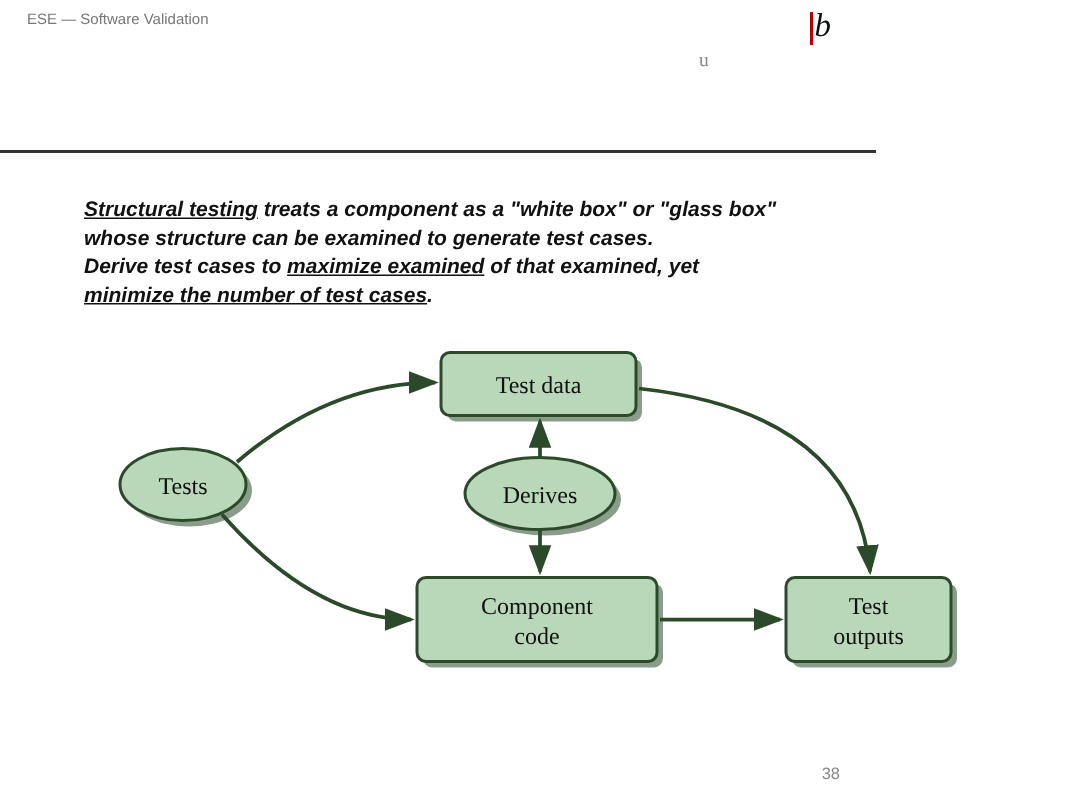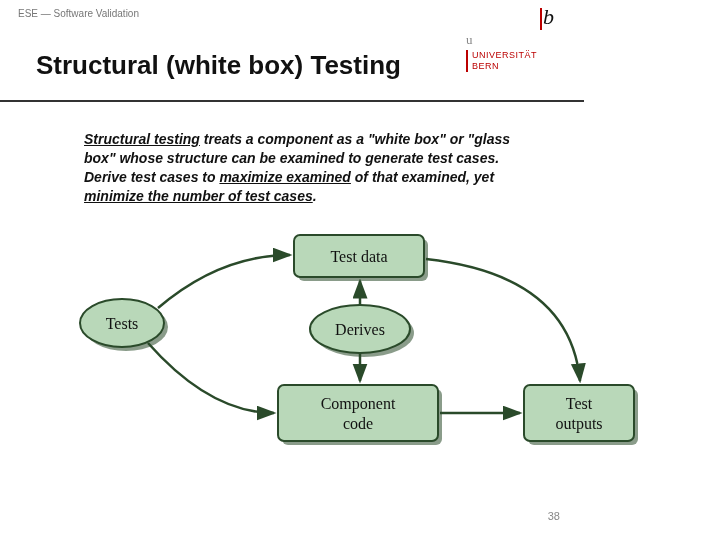--- a/index.html
+++ b/index.html
@@ -84,21 +84,20 @@
   .body-text {
     position: absolute;
     top: 130px;
     left: 56px;
     right: 56px;
     font-size: 14px;
     font-style: italic;
     font-weight: bold;
     color: #111;
     line-height: 1.35;
-    margin-left: 28px;
   }
   .body-text .u { text-decoration: underline; }
   .body-text .nu { text-decoration: none; }
   .diagram {
     position: absolute;
     top: 225px;
     left: 70px;
     width: 580px;
     height: 250px;
   }
@@ -141,30 +140,25 @@
   }
   .dshadow { fill: rgba(60,90,60,0.6); }
 </style>
 </head>
 <body>
 
 <div class="slide">
 
   <div class="header-bar">
     <div class="breadcrumb">ESE — Software Validation</div>
-    <div class="title">Structural (white box) Testing</div>
     <div class="logo-area">
       <span class="logo-b">
         <span class="stroke"></span><span class="b">b</span>
       </span>
       <span class="logo-u">u</span>
-      <div class="uni-label">
-        <div>UNIVERSITÄT</div>
-        <div>BERN</div>
-      </div>
     </div>
   </div>
 
   <div class="body-text">
     <span class="u">Structural testing</span><span class="nu"> treats a component as a "white box" or "glass box" whose structure can be examined to generate test cases.</span><br>
     <span class="nu">Derive test cases to </span><span class="u">maximize examined</span><span class="nu"> of that examined, yet </span><span class="u">minimize the number of test cases</span><span class="nu">.</span>
   </div>
 
   <svg class="diagram" viewBox="0 0 580 250">
     <defs>

